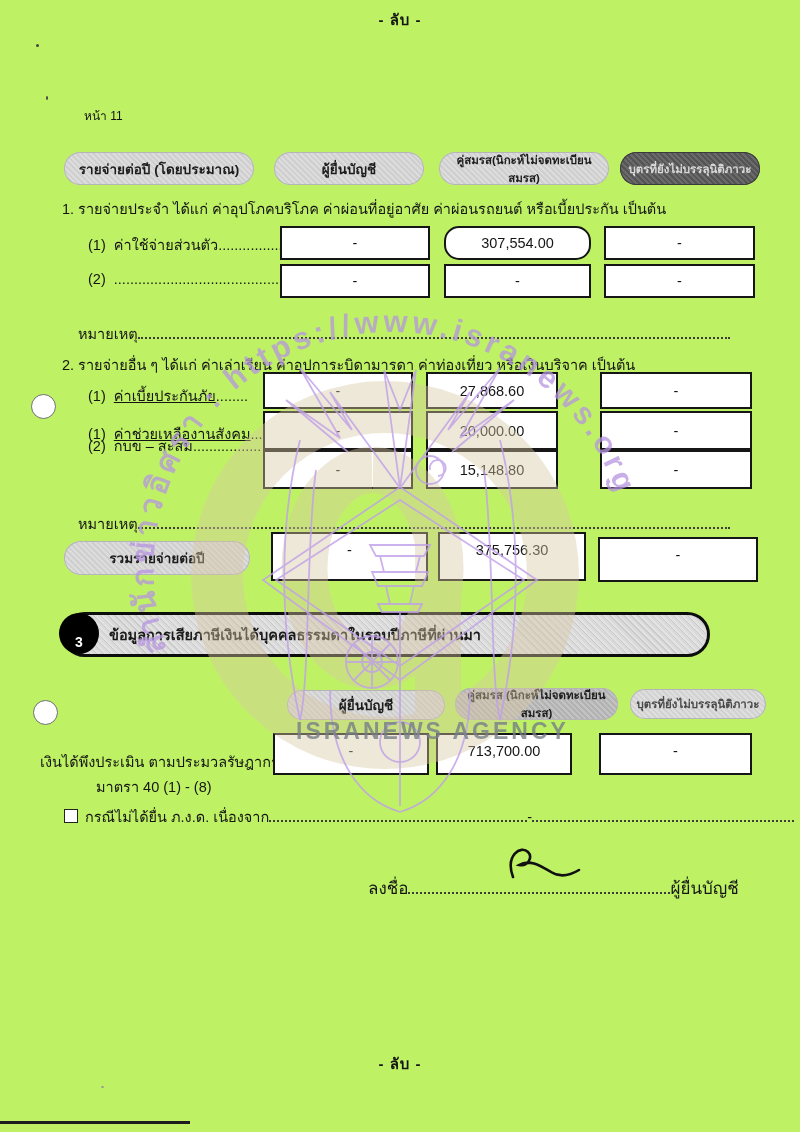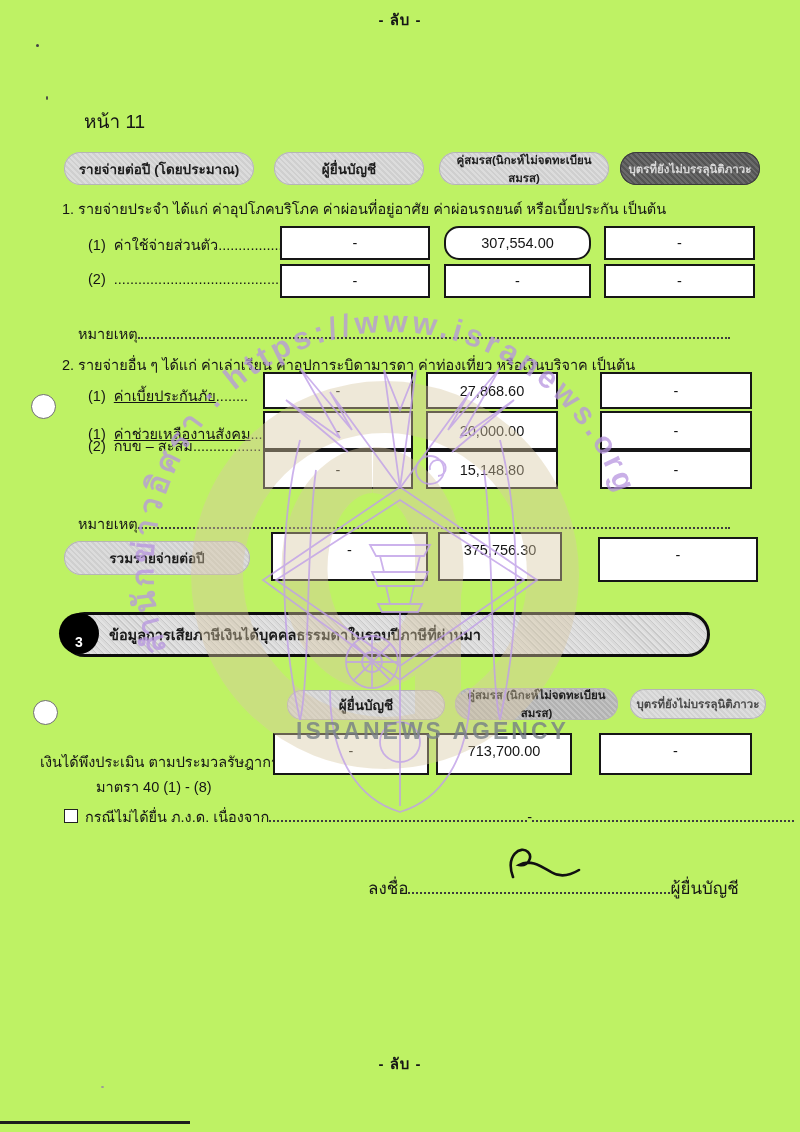--- a/index.html
+++ b/index.html
@@ -3,21 +3,21 @@
 <meta charset="utf-8">
 <style>
   html,body{margin:0;padding:0;background:#e8e8e8;}
   .sheet{
     position:relative; width:800px; height:1132px; margin:0 auto;
     background:#bef264; overflow:hidden;
     font-family:"Liberation Sans", sans-serif; color:#151515;
   }
   .abs{position:absolute;}
   .secret{width:100%; text-align:center; font-size:15px; font-weight:bold; letter-spacing:1px;}
-  .pagenum{font-size:19px;}
+  .pagenum{font-size:12px;}
   .pill{
     position:absolute; border-radius:17px;
     background:repeating-linear-gradient(45deg,#dcdcdc 0 2px,#cfcfcf 2px 4px);
     box-shadow:inset 0 0 0 1px #b5b5b5;
     display:flex; align-items:center; justify-content:center; text-align:center;
     font-weight:bold; font-size:13.5px; color:#1c1c1c; padding:0 6px; box-sizing:border-box;
   }
   .pill.small{font-size:11.5px;}
   .pill.mid{background:repeating-linear-gradient(45deg,#c3c3c3 0 2px,#b2b2b2 2px 4px);}
   .pill.dark{
@@ -132,21 +132,21 @@
   <div class="bx c" style="left:263px; top:450px; width:150px; height:39px;">-</div>
   <div class="bx c" style="left:426px; top:450px; width:132px; height:39px;">15,148.80</div>
   <div class="bx c" style="left:600px; top:450px; width:152px; height:39px;">-</div>
 
   <div class="abs noteline" style="left:78px; top:512px;">
     <span>หมายเหตุ</span><span class="lead" style="width:592px;"></span>
   </div>
 
   <div class="pill" style="left:64px; top:541px; width:186px; height:34px;">รวมรายจ่ายต่อปี</div>
   <div class="bx t" style="left:271px; top:532px; width:157px; height:49px;">-</div>
-  <div class="bx t" style="left:438px; top:532px; width:124px; height:49px;">375,756.30</div>
+  <div class="bx t" style="left:438px; top:532px; width:148px; height:49px;">375,756.30</div>
   <div class="bx t" style="left:598px; top:537px; width:160px; height:45px;">-</div>
 
   <div class="banner">
     <span class="banner-title">ข้อมูลการเสียภาษีเงินได้บุคคลธรรมดาในรอบปีภาษีที่ผ่านมา</span>
   </div>
   <div class="numcircle">3</div>
 
   <div class="pill" style="left:287px; top:690px; width:158px; height:30px;">ผู้ยื่นบัญชี</div>
   <div class="pill small mid" style="left:455px; top:688px; width:163px; height:32px;">คู่สมรส (นิกะห์ไม่จดทะเบียนสมรส)</div>
   <div class="pill small faded" style="left:630px; top:689px; width:136px; height:30px;">บุตรที่ยังไม่บรรลุนิติภาวะ</div>

